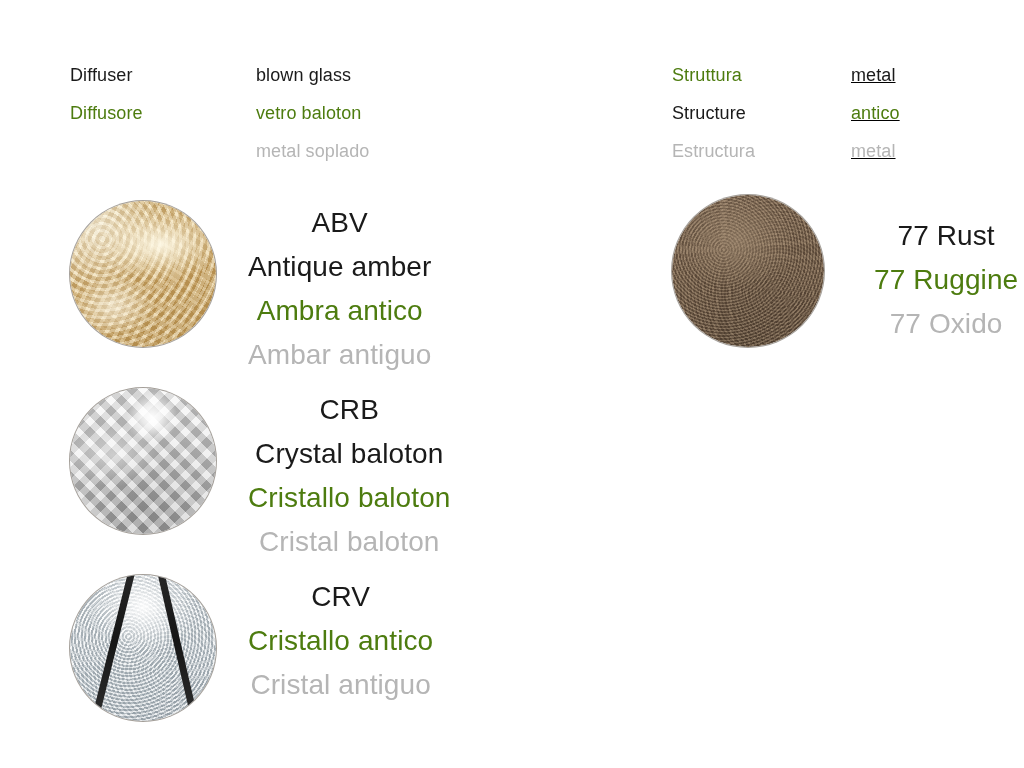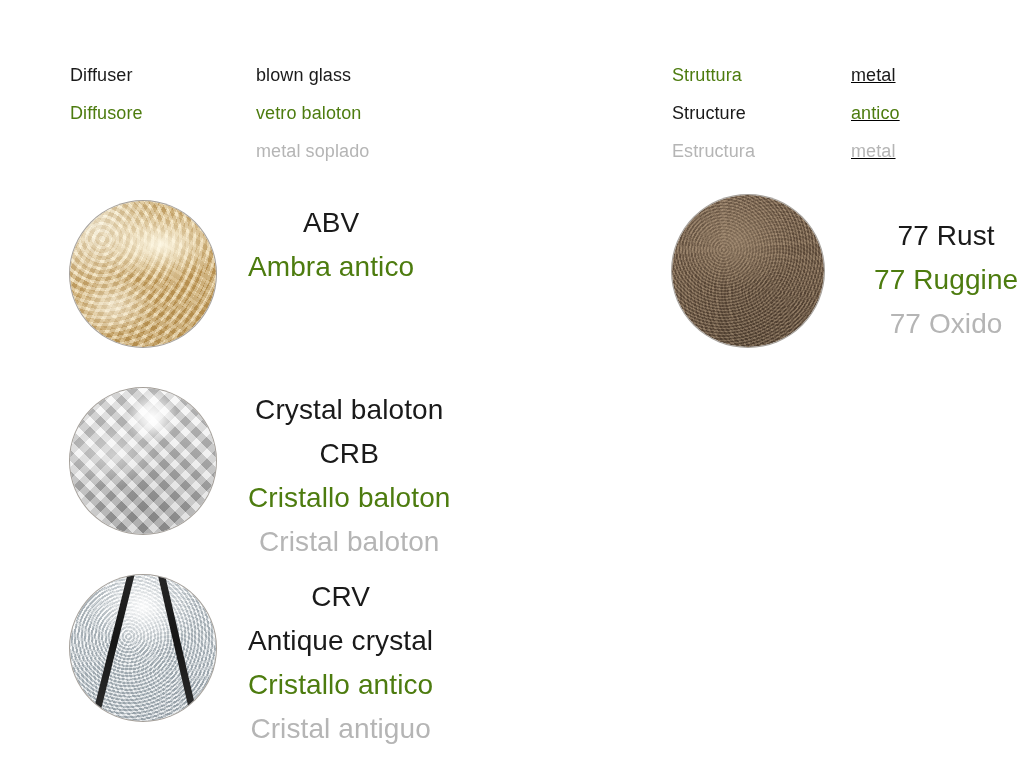--- a/index.html
+++ b/index.html
@@ -170,46 +170,47 @@
     </div>
 
     <div class="swatch-list">
 
       <div class="swatch-row">
         <div class="swatch">
           <div class="swatch-texture tex-abv"></div>
         </div>
         <div class="swatch-label">
           <div class="lbl-line t-primary">ABV</div>
+          <div class="lbl-line t-primary">Antique amber</div>
           <div class="lbl-line t-secondary">Ambra antico</div>
+          <div class="lbl-line t-tertiary">Ambar antiguo</div>
         </div>
       </div>
 
       <div class="swatch-row">
         <div class="swatch">
           <div class="swatch-texture tex-crb"></div>
         </div>
         <div class="swatch-label">
+          <div class="lbl-line t-primary">CRB</div>
           <div class="lbl-line t-primary">Crystal baloton</div>
-          <div class="lbl-line t-primary">CRB</div>
           <div class="lbl-line t-secondary">Cristallo baloton</div>
           <div class="lbl-line t-tertiary">Cristal baloton</div>
         </div>
       </div>
 
       <div class="swatch-row">
         <div class="swatch">
           <div class="swatch-texture tex-crv">
             <div class="crv-vein left"></div>
             <div class="crv-vein right"></div>
           </div>
         </div>
         <div class="swatch-label">
           <div class="lbl-line t-primary">CRV</div>
-          <div class="lbl-line t-primary">Antique crystal</div>
           <div class="lbl-line t-secondary">Cristallo antico</div>
           <div class="lbl-line t-tertiary">Cristal antiguo</div>
         </div>
       </div>
 
     </div>
   </section>
 
   <section class="group" id="group-structure">
 

